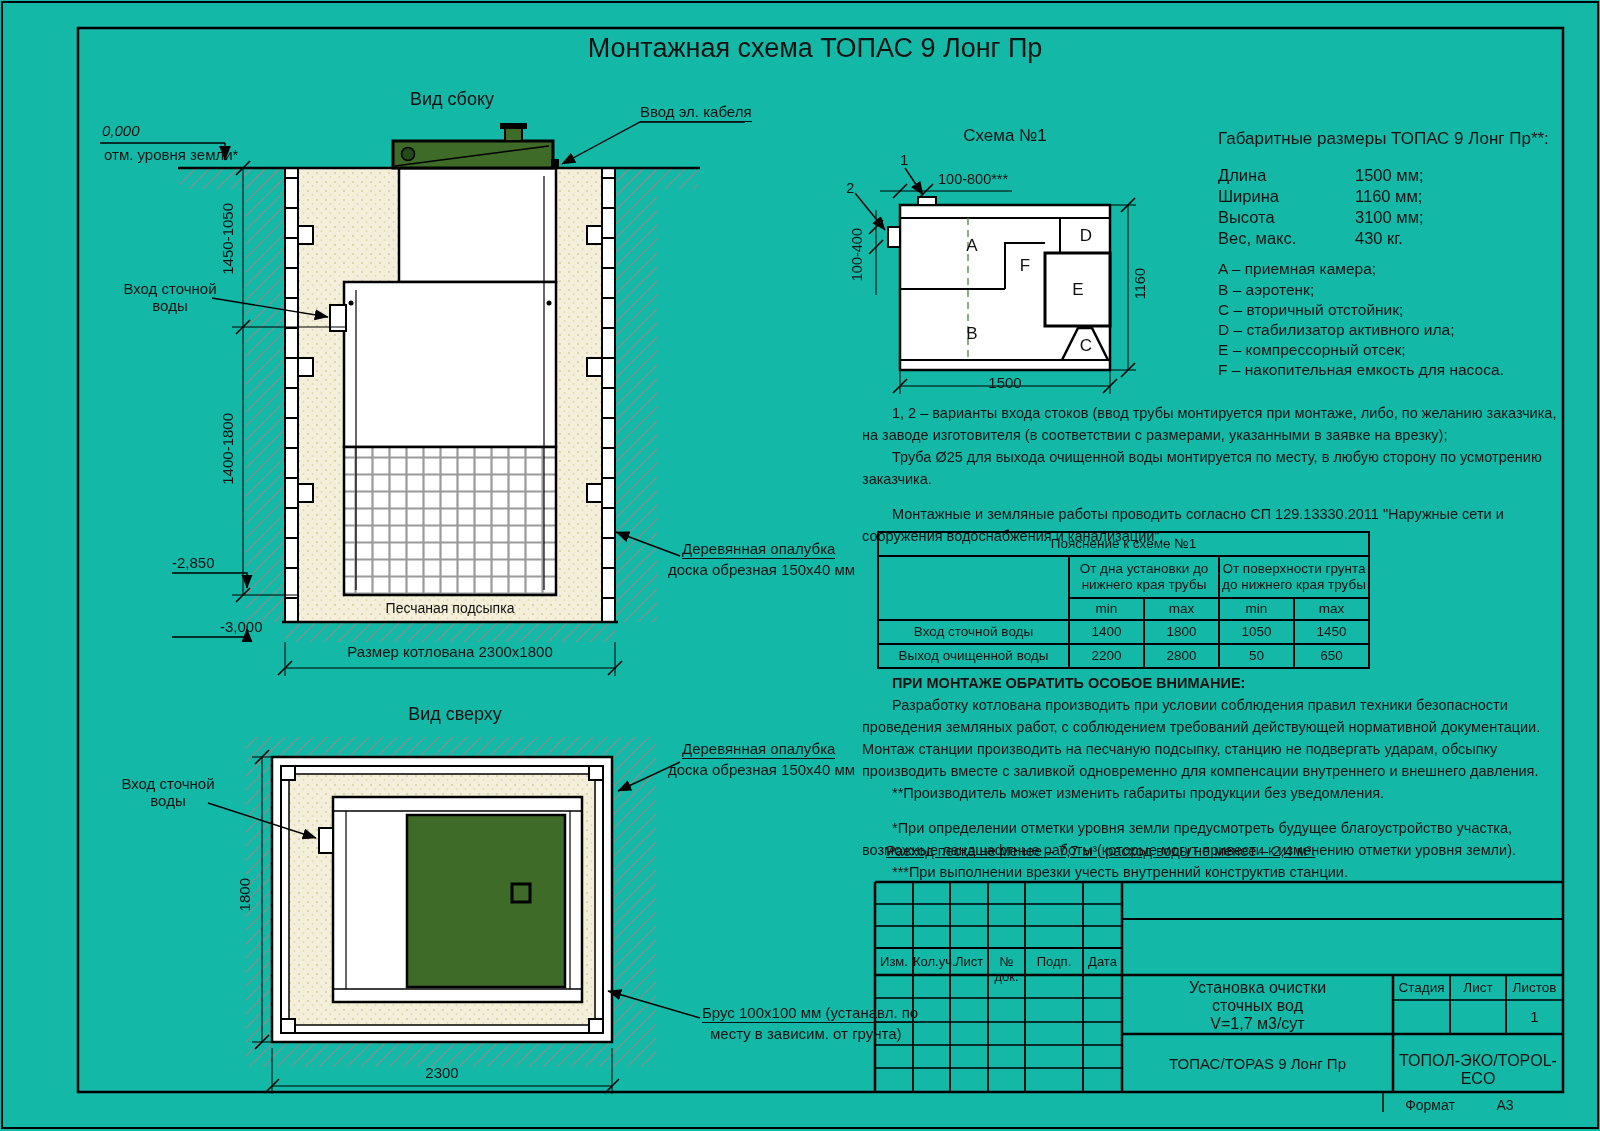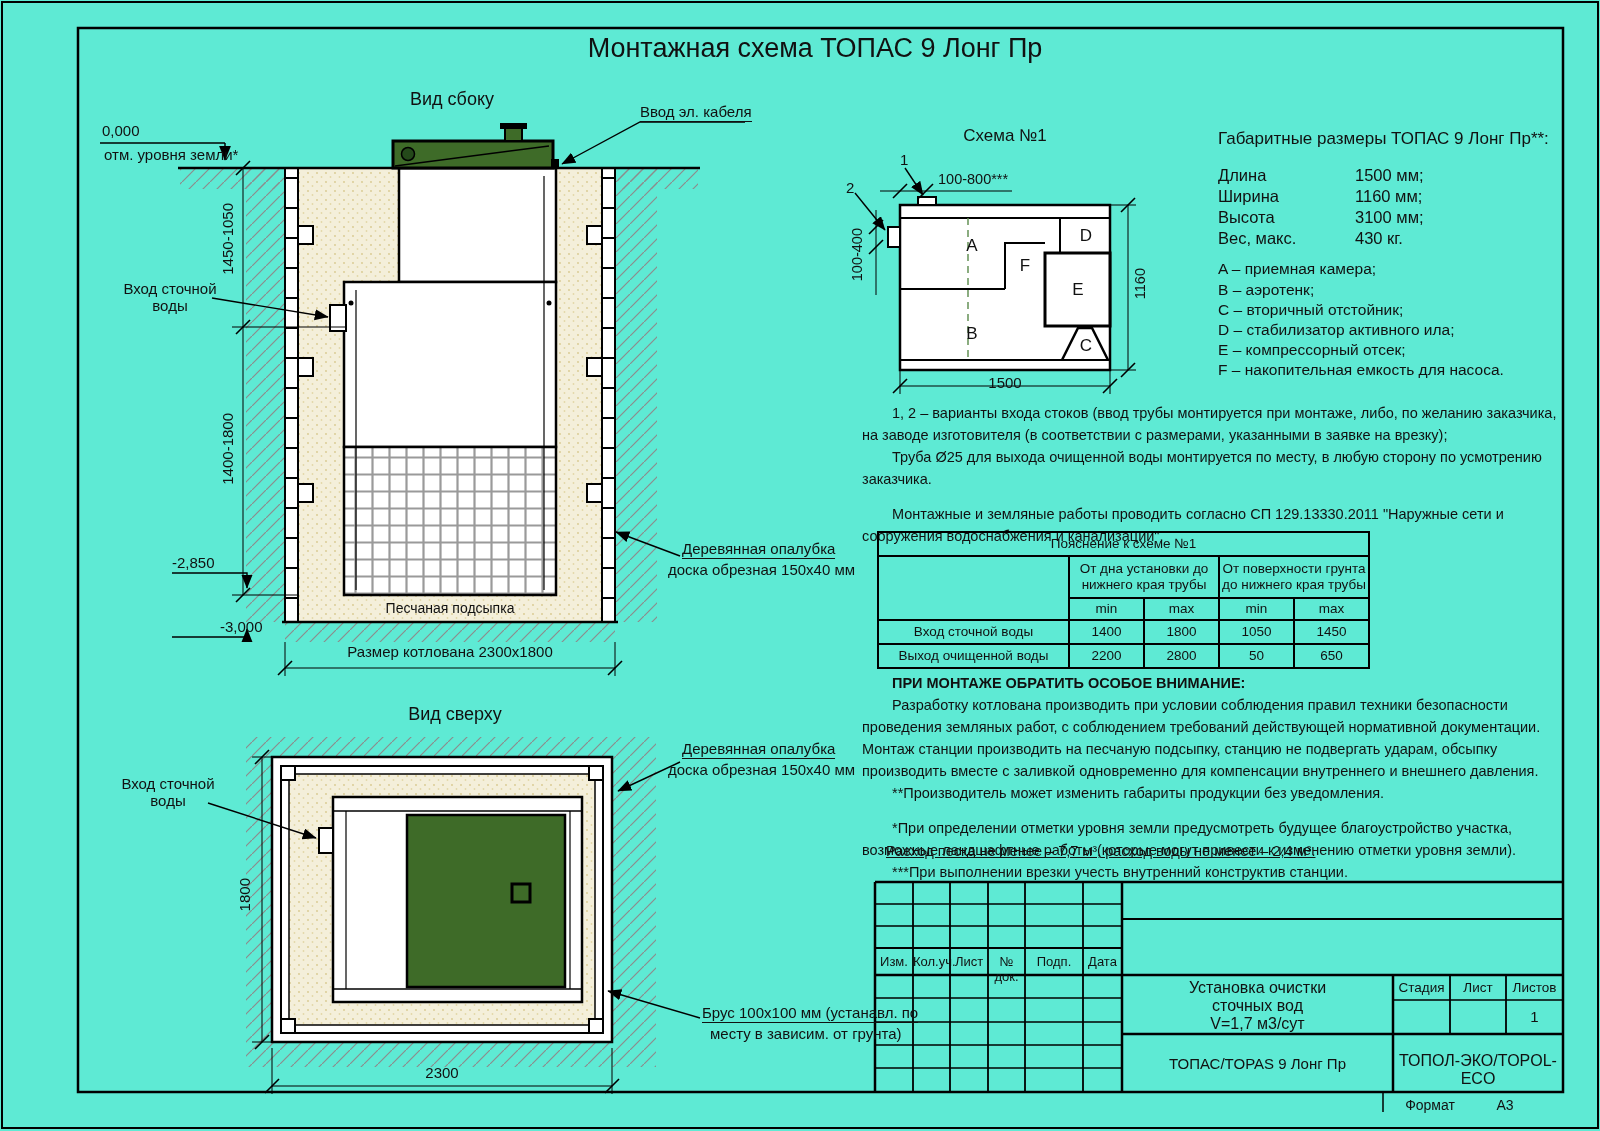--- a/index.html
+++ b/index.html
@@ -1,16 +1,16 @@
 <!DOCTYPE html>
 <html><head>
 <meta charset="utf-8">
 <style>
   html,body{margin:0;padding:0;background:#e8e8e8;}
-  #page{position:relative;width:1600px;height:1131px;background:#5eead4;overflow:hidden;
+  #page{position:relative;width:1600px;height:1131px;background:#14b8a6;overflow:hidden;
         font-family:"Liberation Sans",sans-serif;color:#111;}
   svg#linework{position:absolute;left:0;top:0;}
   .lbl{position:absolute;white-space:nowrap;color:#111;line-height:1.15;}
   .c{transform:translateX(-50%);text-align:center;}
   .pre{white-space:pre-line;}
   .ul{border-bottom:1.6px solid #111;padding-bottom:1px;}
   .vert{writing-mode:vertical-rl;transform:rotate(180deg);white-space:nowrap;}
   .tx{position:absolute;font-size:14.5px;line-height:22px;color:#111;}
   .tx p{margin:0;}
   .tx p.ind{text-indent:30px;}
@@ -203,21 +203,21 @@
     <line x1="1450" y1="975" x2="1450" y2="1034" stroke="#000" stroke-width="1.8"></line>
     <line x1="1506" y1="975" x2="1506" y2="1034" stroke="#000" stroke-width="1.8"></line>
     <line x1="1393" y1="1000" x2="1563" y2="1000" stroke="#000" stroke-width="1.5"></line>
     <line x1="1383" y1="1092" x2="1383" y2="1112" stroke="#000" stroke-width="1.5"></line>
   </g>
 </svg>
 
 <div class="lbl c" style="left:815px;top:33px;font-size:27px;">Монтажная схема ТОПАС 9 Лонг Пр</div>
 
 <div class="lbl c" style="left:452px;top:89px;font-size:18px;">Вид сбоку</div>
-<div class="lbl" style="left:102px;top:122px;font-size:15px;">0,000</div>
+<div class="lbl" style="left:102px;top:122px;font-size:15px;font-style:italic;">0,000</div>
 <div class="lbl" style="left:104px;top:146px;font-size:15px;">отм. уровня земли*</div>
 <div class="lbl ul" style="left:640px;top:103px;font-size:15px;">Ввод эл. кабеля</div>
 <div class="lbl c pre" style="left:170px;top:280px;font-size:15px;">Вход сточной
 воды</div>
 <div class="lbl vert" style="left:219px;top:203px;font-size:15px;">1450-1050</div>
 <div class="lbl vert" style="left:219px;top:413px;font-size:15px;">1400-1800</div>
 <div class="lbl" style="left:172px;top:554px;font-size:15px;">-2,850</div>
 <div class="lbl" style="left:172px;top:618px;font-size:15px;margin-left:48px;">-3,000</div>
 <div class="lbl c" style="left:450px;top:600px;font-size:14px;">Песчаная подсыпка</div>
 <div class="lbl c" style="left:450px;top:643px;font-size:15px;">Размер котлована 2300х1800</div>

